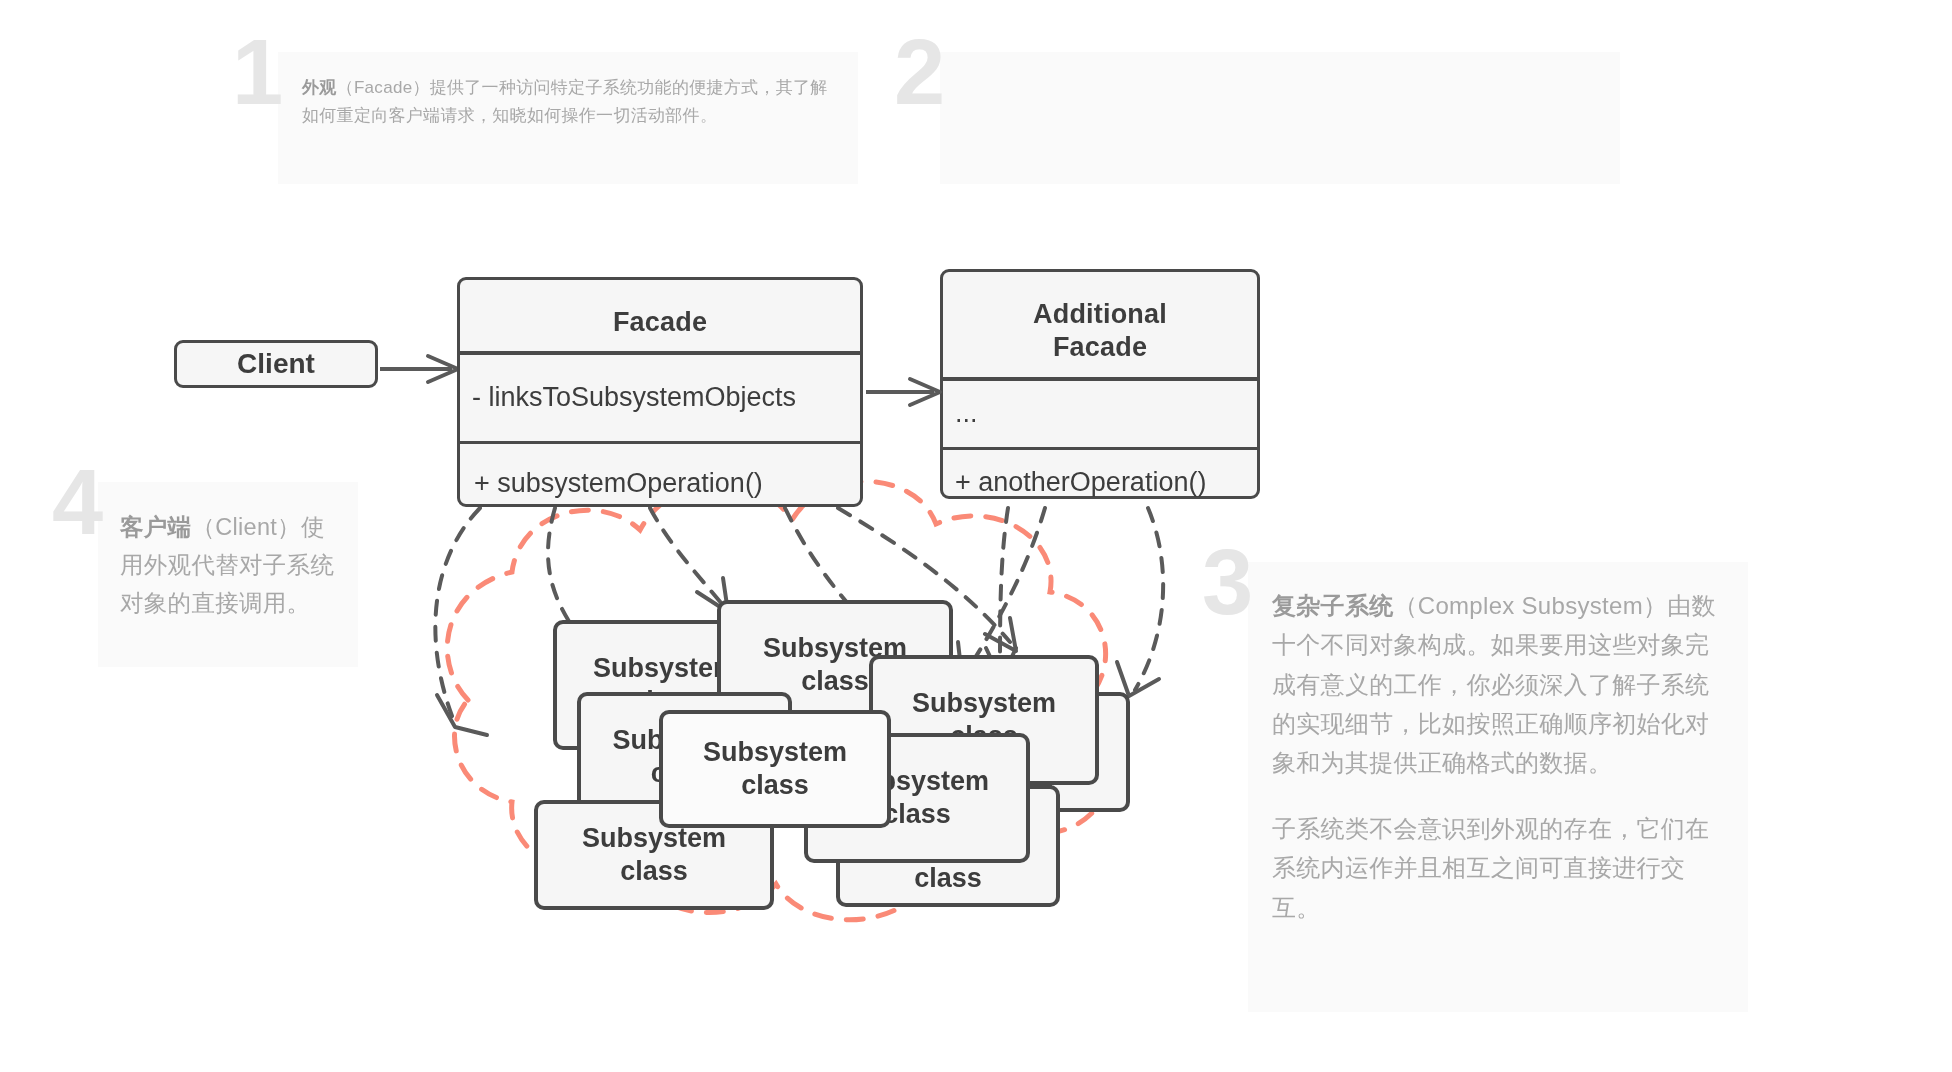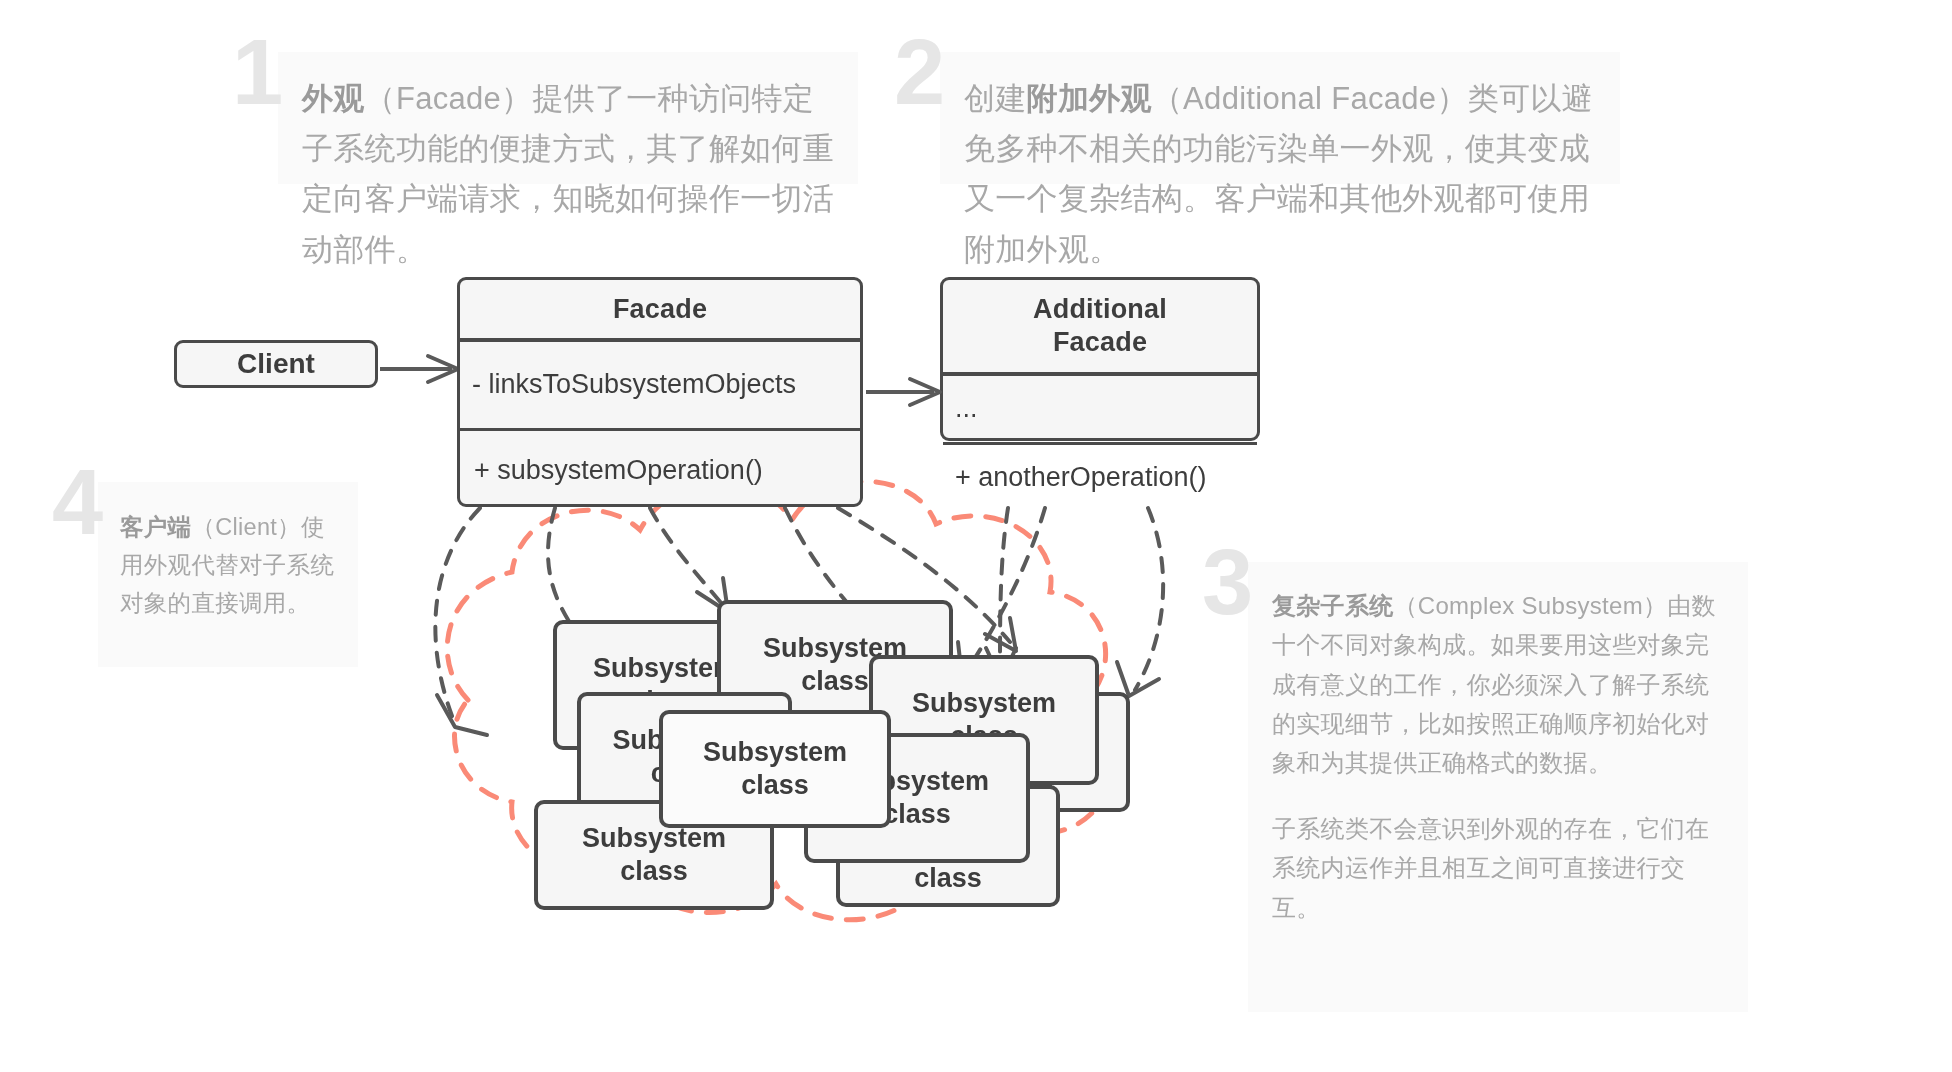--- a/index.html
+++ b/index.html
@@ -13,21 +13,21 @@
   .note{
     position:absolute;background:#fafafa;box-sizing:border-box;
   }
   .note .num{
     position:absolute;left:-46px;top:-26px;
     font-size:92px;font-weight:bold;color:#e6e6e6;line-height:1;
     font-family:"Liberation Sans","DejaVu Sans",sans-serif;
     user-select:none;
   }
   .note .body{
-    position:relative;color:#a8a8a8;font-size:31px;line-height:1.62;
+    position:relative;color:#a8a8a8;font-size:17px;line-height:1.62;
     letter-spacing:.3px;
   }
   .note .body b{color:#9a9a9a;font-weight:bold;}
   .note .body .sp{display:block;height:26px;}
 
   #note1{left:278px;top:52px;width:580px;height:132px;padding:22px 22px 0 24px;}
   #note2{left:940px;top:52px;width:680px;height:132px;padding:22px 22px 0 24px;}
   #note3{left:1248px;top:562px;width:500px;height:450px;padding:24px 22px 0 24px;}
   #note4{left:98px;top:482px;width:260px;height:185px;padding:26px 14px 0 22px;}
   #note4 .body{font-size:23.5px;line-height:1.62;}
@@ -36,34 +36,34 @@
   
   .ubox{
     position:absolute;box-sizing:border-box;
     background:#f6f6f6;border:3.5px solid #4a4a4a;border-radius:9px;
     color:#3d3d3d;
   }
   .urow{
     box-sizing:border-box;display:flex;align-items:center;
     font-size:27px;color:#3d3d3d;
   }
-  .urow.title{justify-content:center;font-weight:bold;letter-spacing:.2px;}
+  .urow.title{justify-content:center;font-weight:bold;letter-spacing:.2px;margin-top:13px;}
   .urow.items{flex-direction:column;align-items:flex-start;justify-content:center;padding-left:12px;}
   .sep{height:3.5px;background:#4a4a4a;width:100%;}
 
   #client{left:174px;top:340px;width:204px;height:48px;}
   #client .urow{height:100%;justify-content:center;font-weight:bold;font-size:28px;}
 
   #facade{left:457px;top:277px;width:406px;height:230px;}
   #facade .t{height:58px;}
   #facade .a{height:86px;}
   #facade .o{height:79px;padding-left:14px;}
   #facade .a .ln{font-size:27px;line-height:1.42;}
 
-  #afacade{left:940px;top:277px;width:320px;height:164px;}
+  #afacade{left:940px;top:269px;width:320px;height:230px;}
   #afacade .t{height:92px;flex-direction:column;justify-content:center;line-height:1.24;}
   #afacade .a{height:66px;}
   #afacade .o{height:65px;justify-content:center;}
 
   
   .sub{
     position:absolute;box-sizing:border-box;background:#f6f6f6;
     border:4px solid #4a4a4a;border-radius:10px;
     display:flex;flex-direction:column;align-items:center;justify-content:center;
     font-weight:bold;font-size:27px;color:#3d3d3d;line-height:1.22;
@@ -212,23 +212,20 @@
 
   <div class="note" id="note1" style="z-index:50;">
     <div class="num">1</div>
     <div class="body">
       <b>外观</b><span>（Facade）提供了一种访问特定子系统功能的便捷方式，其了解如何重定向客户端请求，知晓如何操作一切活动部件。</span>
     </div>
   </div>
 
   <div class="note" id="note2" style="z-index:50;">
     <div class="num">2</div>
-    <div class="body">
-      <span>创建</span><b>附加外观</b><span>（Additional Facade）类可以避免多种不相关的功能污染单一外观，使其变成又一个复杂结构。客户端和其他外观都可使用附加外观。</span>
-    </div>
   </div>
 
   <div class="note" id="note3" style="z-index:50;">
     <div class="num">3</div>
     <div class="body">
       <b>复杂子系统</b><span>（Complex Subsystem）由数十个不同对象构成。如果要用这些对象完成有意义的工作，你必须深入了解子系统的实现细节，比如按照正确顺序初始化对象和为其提供正确格式的数据。</span>
       <span class="sp"></span>
       <span>子系统类不会意识到外观的存在，它们在系统内运作并且相互之间可直接进行交互。</span>
     </div>
   </div>

